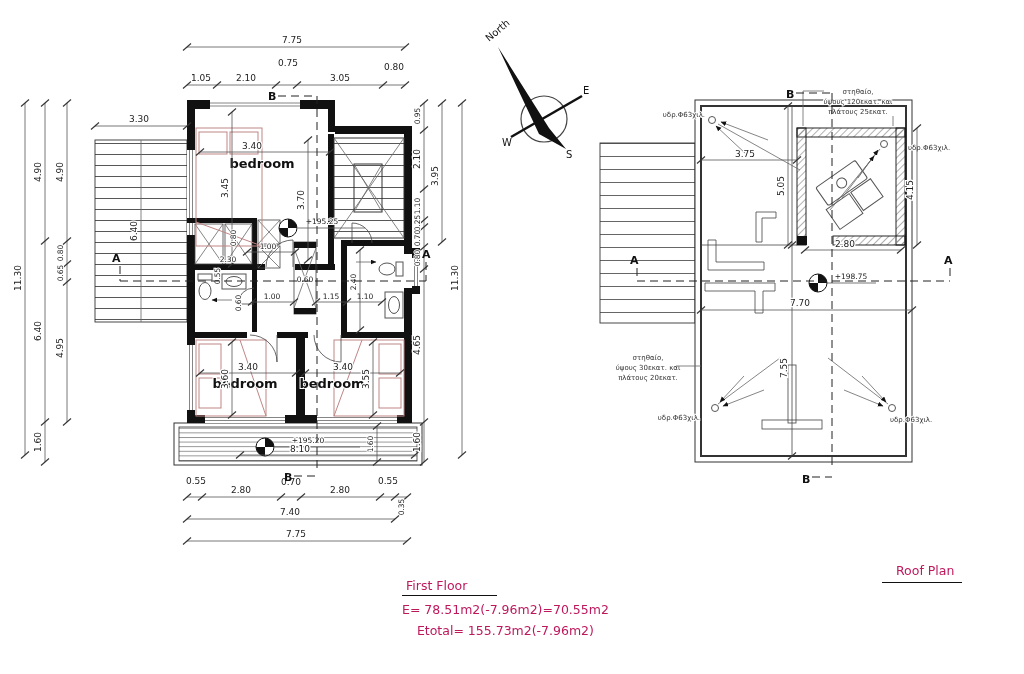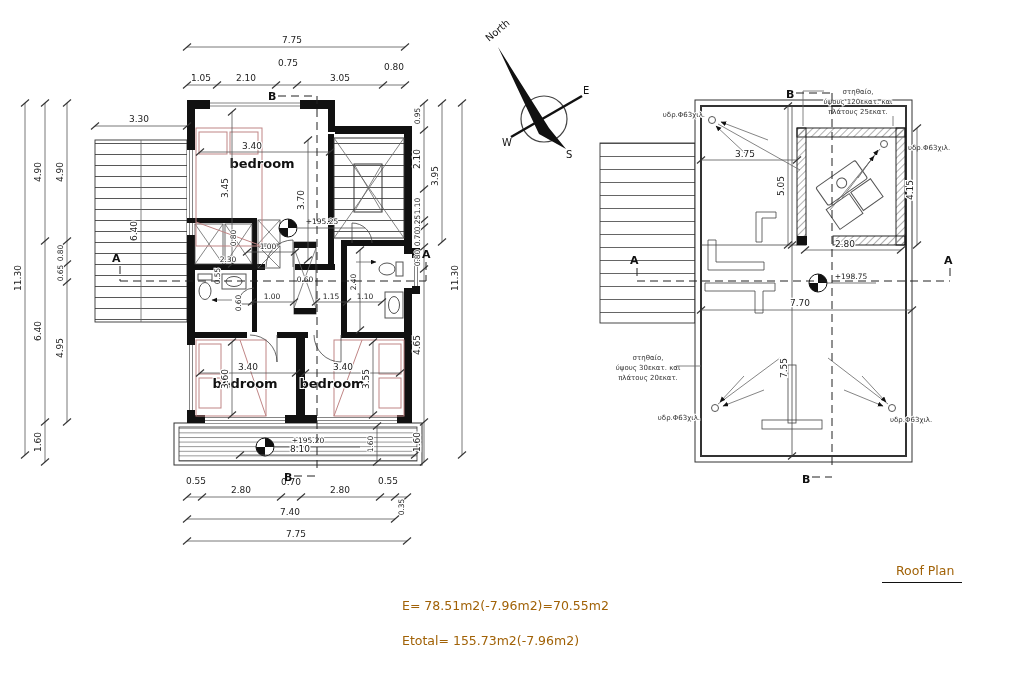--- a/index.html
+++ b/index.html
@@ -15,24 +15,24 @@
   .lvltxt{font-size:7.5px;fill:#222;paint-order:stroke;stroke:#fff;stroke-width:2px;}
   .compass-t{font-size:10px;fill:#111;}
   .wall{fill:#111;stroke:none;}
   .ln{stroke:#333;stroke-width:1;fill:none;}
   .ln2{stroke:#666;stroke-width:0.8;fill:none;}
   .dim{stroke:#555;stroke-width:0.8;fill:none;}
   .dash{stroke:#222;stroke-width:1;stroke-dasharray:8 5;fill:none;}
   .red{stroke:#c08585;stroke-width:1;fill:none;}
   .fix{stroke:#555;stroke-width:1;fill:#fff;}
   .thin{stroke:#444;stroke-width:0.8;fill:none;}
-  .txtblock{position:absolute;color:#a16207;}
+  .txtblock{position:absolute;color:#be185d;}
   #ff-block{left:402px;top:578px;font-size:12.5px;}
   #ff-block .t{display:inline-block;border-bottom:1.2px solid #111;padding:0 30px 2px 4px;}
-  #ff-block .l{margin-top:20px;}
+  #ff-block .l{margin-top:6px;text-align:center;}
   #roof-title{left:882px;top:563px;font-size:12.5px;border-bottom:1.2px solid #111;padding:0 8px 4px 14px;}
 </style>
 </head>
 <body>
 
 <div class="canvas">
 <svg width="1024" height="674" viewBox="0 0 1024 674">
 <defs>
   <g id="tick">
           <line x1="-4" y1="3.5" x2="4" y2="-3.5" stroke="#333" stroke-width="1.1"></line>
@@ -504,17 +504,18 @@
     <text x="630" y="264" class="sec">A</text>
     <line x1="637" y1="268" x2="637" y2="281" class="dash"></line>
     <line x1="637" y1="281" x2="950" y2="281" class="dash"></line>
     <text x="944" y="264" class="sec">A</text>
     <line x1="950" y1="268" x2="950" y2="281" class="dash"></line>
   </g>
 </g>
 </svg>
 
 <div id="ff-block" class="txtblock">
+  <div><span class="t">First Floor</span></div>
   <div class="l">E= 78.51m2(-7.96m2)=70.55m2</div>
   <div class="l">Etotal= 155.73m2(-7.96m2)</div>
 </div>
 <div id="roof-title" class="txtblock">Roof Plan</div>
 </div>
 
 </body></html>

